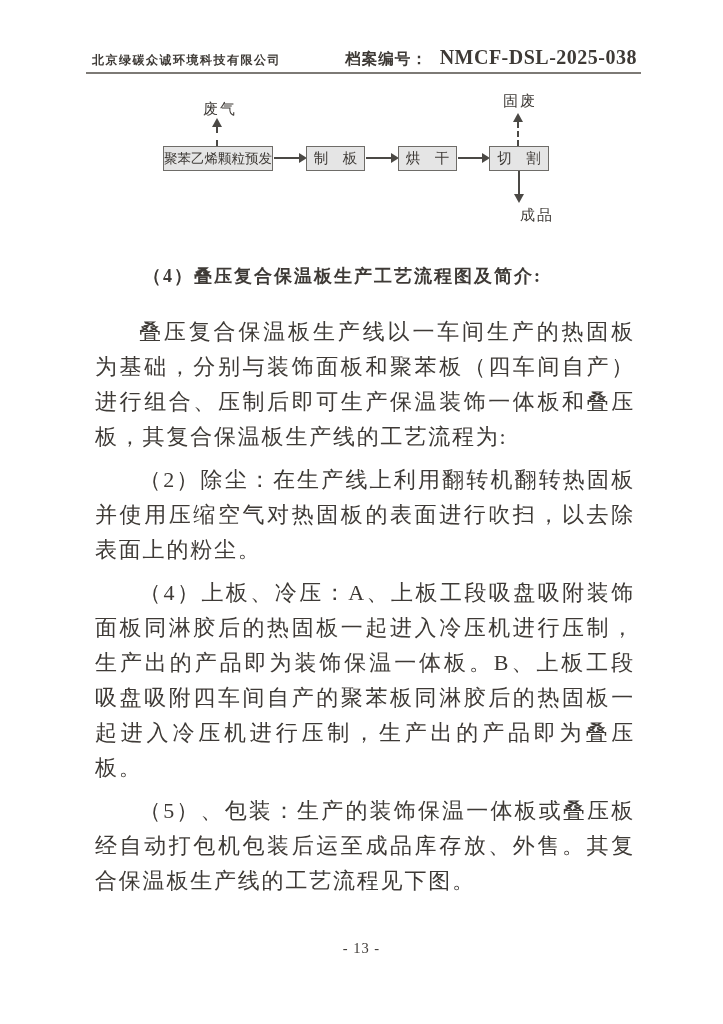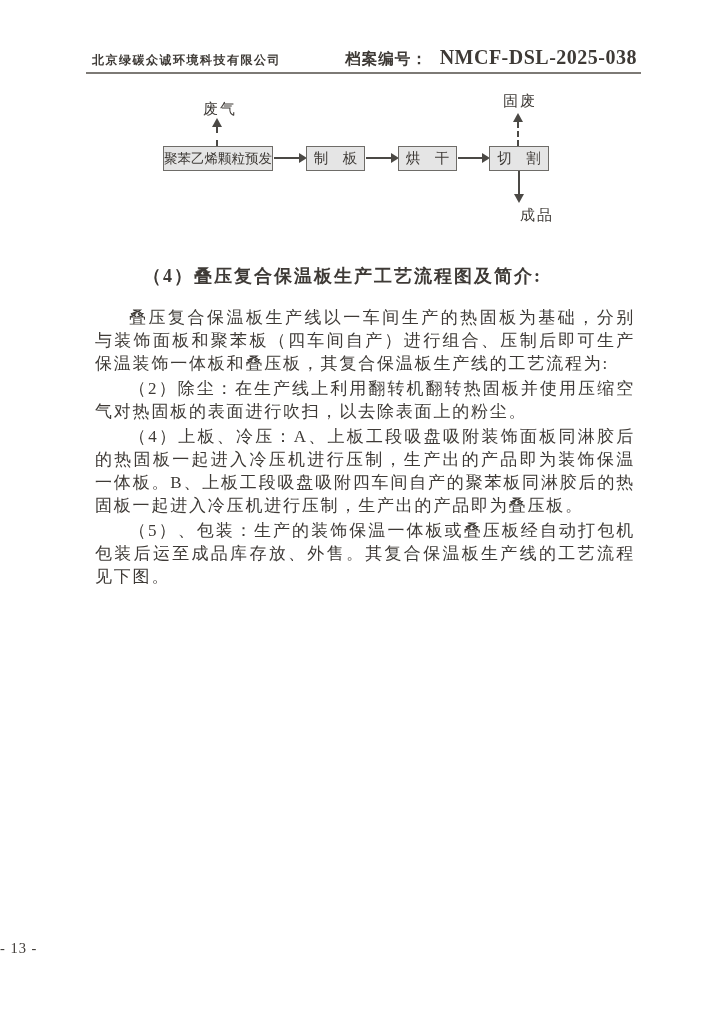--- a/index.html
+++ b/index.html
@@ -60,29 +60,29 @@
     text-align:center;font-weight:bold;font-size:17px;letter-spacing:1.5px;
   }
   .section-heading{
     position:absolute;top:264px;left:95px;right:88px;
     font-weight:bold;font-size:18px;letter-spacing:2px;margin-left:48px;
   }
   .body-text{
     position:absolute;top:306px;left:95px;width:540px;
   }
   .body-text p{
-    margin:0 0 2px 0;
-    font-size:17px;line-height:23px;letter-spacing:1.8px;
+    margin:8px 0 2px 0;
+    font-size:22px;line-height:35px;letter-spacing:1.8px;
     text-align:justify;text-indent:2em;
     color:#3e3a36;
   }
   
   .footer{
     position:absolute;top:940px;left:0;width:723px;
-    font-size:14.5px;letter-spacing:1px;color:#3e3a36;
+    text-align:center;font-size:14.5px;letter-spacing:1px;color:#3e3a36;
   }
 </style>
 </head>
 <body>
 
 <div class="page">
 
   <div class="header">
     <span class="header-company">北京绿碳众诚环境科技有限公司</span>
     <span class="header-archive">

